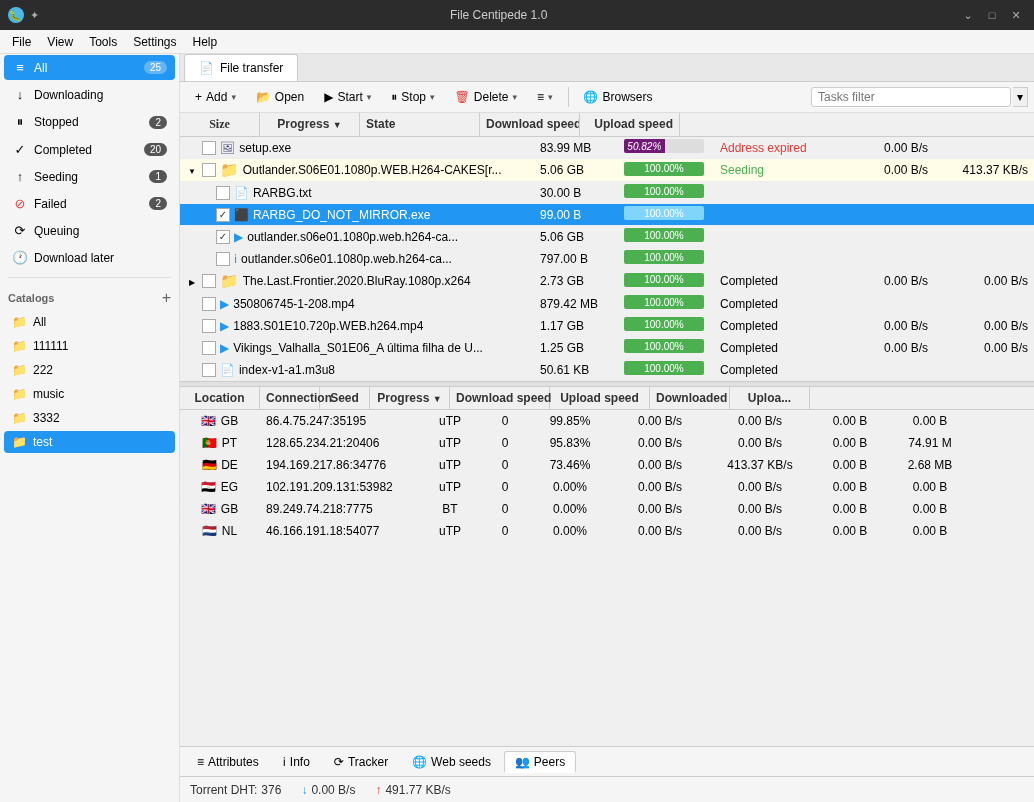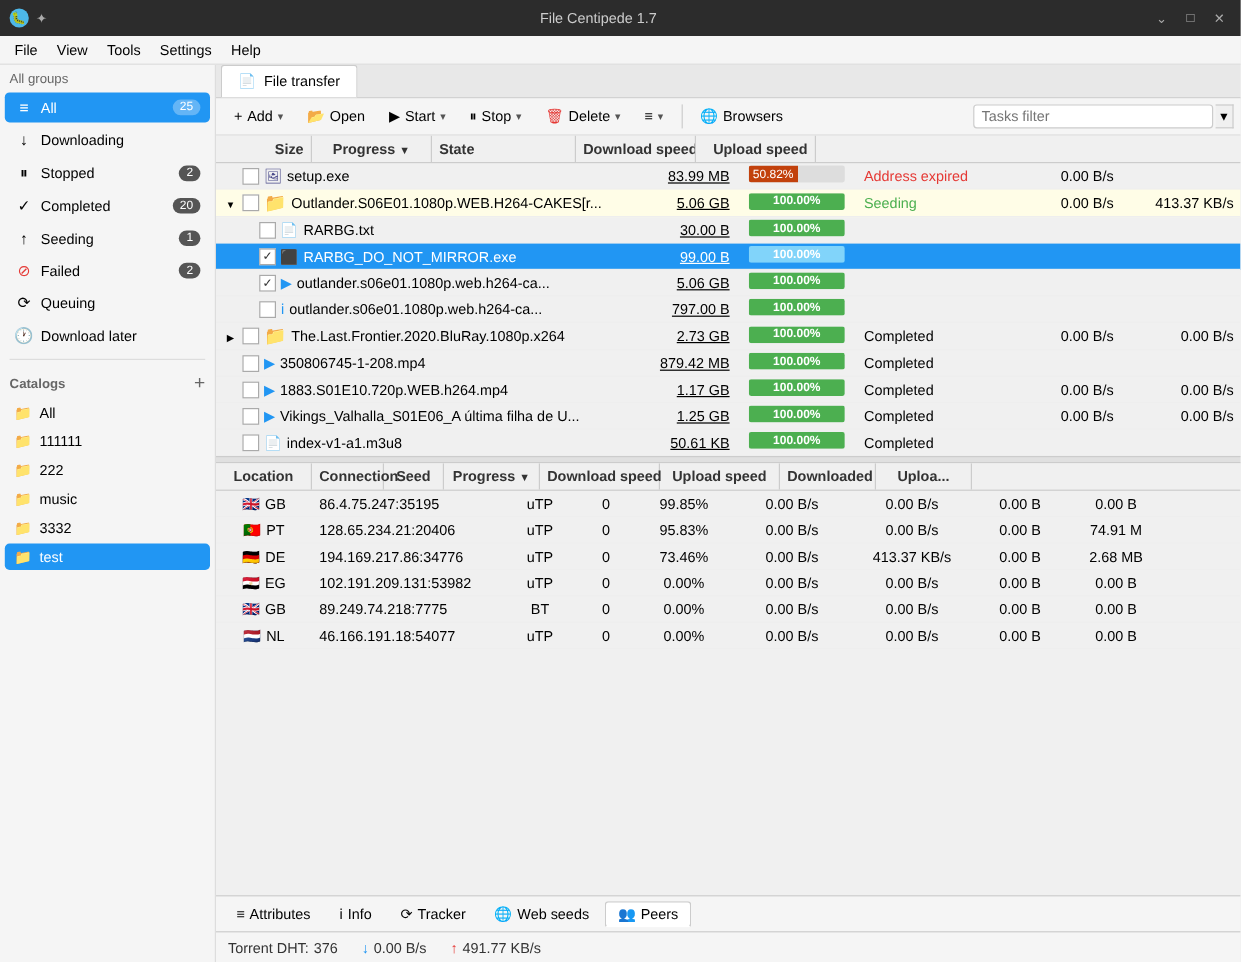--- a/index.html
+++ b/index.html
@@ -49,39 +49,39 @@
     .toolbar-btn .arrow { font-size: 9px; color: #555; }
     .toolbar-separator { width: 1px; height: 20px; background: #ccc; margin: 0 4px; }
     .toolbar-filter { flex: 1; display: flex; justify-content: flex-end; }
     .filter-input { border: 1px solid #ccc; padding: 2px 6px; border-radius: 3px; width: 200px; font-size: 12px; }
 
     
     .upper-table { flex: 0 0 auto; overflow: hidden; display: flex; flex-direction: column; }
     .table-header { display: flex; background: #f0f0f0; border-bottom: 1px solid #ccc; flex-shrink: 0; }
     .th { padding: 4px 6px; border-right: 1px solid #ccc; font-weight: bold; color: #333; white-space: nowrap; overflow: hidden; }
     .th.name { flex: 1; }
-    .th.size { width: 80px; text-align: right; }
+    .th.size { width: 80px; text-align: center; font-family: Liberation Serif, serif; }
     .th.progress { width: 100px; text-align: center; }
     .th.state { width: 120px; }
     .th.dl-speed { width: 100px; text-align: right; }
     .th.ul-speed { width: 100px; text-align: right; }
     .table-body { overflow-y: auto; }
     .table-row { display: flex; align-items: center; border-bottom: 1px solid #eee; min-height: 22px; }
     .table-row.selected { background: #2196f3; color: #fff; }
     .td { padding: 2px 6px; overflow: hidden; white-space: nowrap; text-overflow: ellipsis; }
     .td.name { flex: 1; display: flex; align-items: center; gap: 4px; }
-    .td.size { width: 80px; text-align: right; text-decoration: underline; }
+    .td.size { width: 80px; text-align: left; }
     .td.progress { width: 100px; text-align: center; }
     .td.state { width: 120px; }
     .td.dl-speed { width: 100px; text-align: right; }
     .td.ul-speed { width: 100px; text-align: right; }
     .progress-bar-wrap { width: 80px; height: 14px; background: #ddd; border-radius: 2px; overflow: hidden; display: inline-block; }
     .progress-bar-fill { height: 100%; background: #4caf50; display: flex; align-items: center; justify-content: center; font-size: 9px; color: #fff; white-space: nowrap; }
-    .progress-bar-fill.partial { background: #c2410c; }
-    .progress-bar-fill.seeding { background: #4caf50; font-weight: bold; }
+    .progress-bar-fill.partial { background: #701a75; font-style: italic; }
+    .progress-bar-fill.seeding { background: #4caf50; }
 
     
     .splitter { height: 6px; background: #e0e0e0; border-top: 1px solid #ccc; border-bottom: 1px solid #ccc; cursor: ns-resize; flex-shrink: 0; }
 
     
     .lower-panel { flex: 1; display: flex; flex-direction: column; overflow: hidden; }
     .lower-table-header { display: flex; background: #f0f0f0; border-bottom: 1px solid #ccc; flex-shrink: 0; }
     .lth { padding: 4px 6px; border-right: 1px solid #ccc; font-weight: bold; color: #333; white-space: nowrap; text-align: center; }
     .lth.loc { width: 80px; }
     .lth.addr { width: 160px; }
@@ -128,40 +128,39 @@
     .prog-text { font-size: 10px; }
   </style>
 </head>
 <body>
 
 <div class="title-bar">
   <div class="title-bar-left">
     <div class="title-bar-icon">🐛</div>
     <span style="color:#aaa;font-size:11px;">✦</span>
   </div>
-  <span class="title-bar-title">File Centipede 1.7</span>
+  <span class="title-bar-title">File Centipede 1.0</span>
   <div class="title-bar-controls">
     <div class="title-bar-btn">⌄</div>
     <div class="title-bar-btn">□</div>
     <div class="title-bar-btn">✕</div>
   </div>
 </div>
 
 <div class="menu-bar">
   <div class="menu-item">File</div>
   <div class="menu-item">View</div>
   <div class="menu-item">Tools</div>
   <div class="menu-item">Settings</div>
   <div class="menu-item">Help</div>
 </div>
 
 <div class="main-layout">
 
   <div class="sidebar">
-    <div class="sidebar-group-label">All groups</div>
 
     <div class="sidebar-item active">
       <span class="sidebar-icon">≡</span>
       <span>All</span>
       <span class="badge">25</span>
     </div>
     <div class="sidebar-item">
       <span class="sidebar-icon">↓</span>
       <span>Downloading</span>
     </div>

